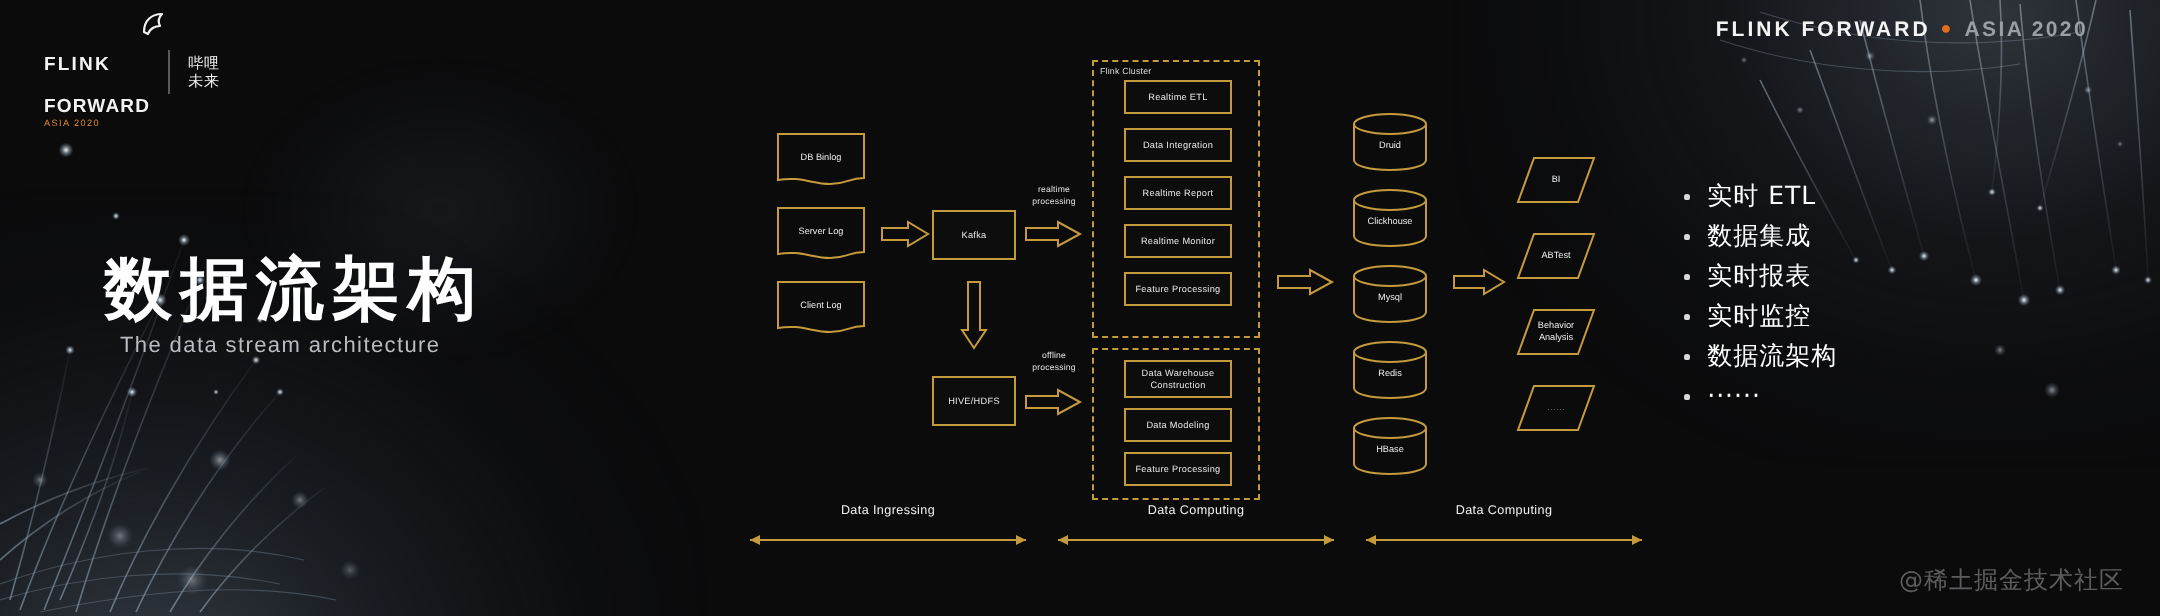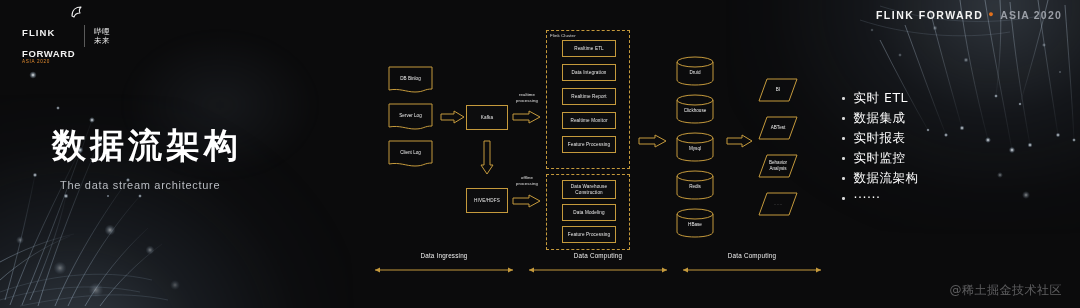--- a/index.html
+++ b/index.html
@@ -33,34 +33,34 @@
   .logo-left{position:absolute;left:22px;top:8px;display:flex;align-items:center;gap:9px;}
   .ff-mark{position:relative;line-height:1;}
   .ff-l1{font-size:9.5px;font-weight:bold;letter-spacing:1.1px;color:#f2f2f2;margin-top:20px;}
   .ff-l2{font-size:9.5px;font-weight:bold;letter-spacing:.6px;color:#f2f2f2;margin-top:11px;}
   .ff-sub{font-size:4.6px;letter-spacing:.7px;color:#e08a30;margin-top:1.5px;}
   .ff-swoosh{position:absolute;right:-9px;top:-3px;width:14px;height:14px;}
   .logo-div{width:1px;height:22px;background:#5a5a5a;}
   .logo-cn{display:flex;flex-direction:column;gap:2px;justify-content:center;}
   .logo-cn span{font-size:7.5px;color:#efefef;letter-spacing:.4px;line-height:1;font-family:"DejaVu Sans",sans-serif;}
 
-  .logo-right{position:absolute;right:18px;top:9px;display:flex;align-items:flex-start;gap:5px;
+  .logo-right{position:absolute;right:36px;top:9px;display:flex;align-items:flex-start;gap:5px;
     font-size:10.5px;font-weight:bold;letter-spacing:1.5px;padding-left:41px;}
   .lr-white{color:#f4f4f4;}
   .lr-dot{color:#e0701c;font-size:9px;}
   .lr-grey{color:#9a9ea6;letter-spacing:1.2px;}
 
   
   .title-block{position:absolute;left:52px;top:128px;}
   .title-cn{
     font-size:34px;font-weight:bold;color:#ffffff;letter-spacing:4px;line-height:1;
     font-family:"DejaVu Sans",sans-serif;
   }
   .title-en{
-    margin-top:17px;font-size:11px;color:#b9bcc2;letter-spacing:.7px;
+    margin-top:5px;font-size:11px;color:#b9bcc2;letter-spacing:.7px;
     padding-left:8px;
   }
 
   
   .diagram{position:absolute;left:370px;top:20px;width:460px;height:270px;}
   .node{
     position:absolute;border:1px solid #c59a3c;color:#e9e9e9;
     display:flex;align-items:center;justify-content:center;text-align:center;
     font-size:4.6px;letter-spacing:.15px;line-height:1.25;box-sizing:border-box;
     background:rgba(255,255,255,.012);

